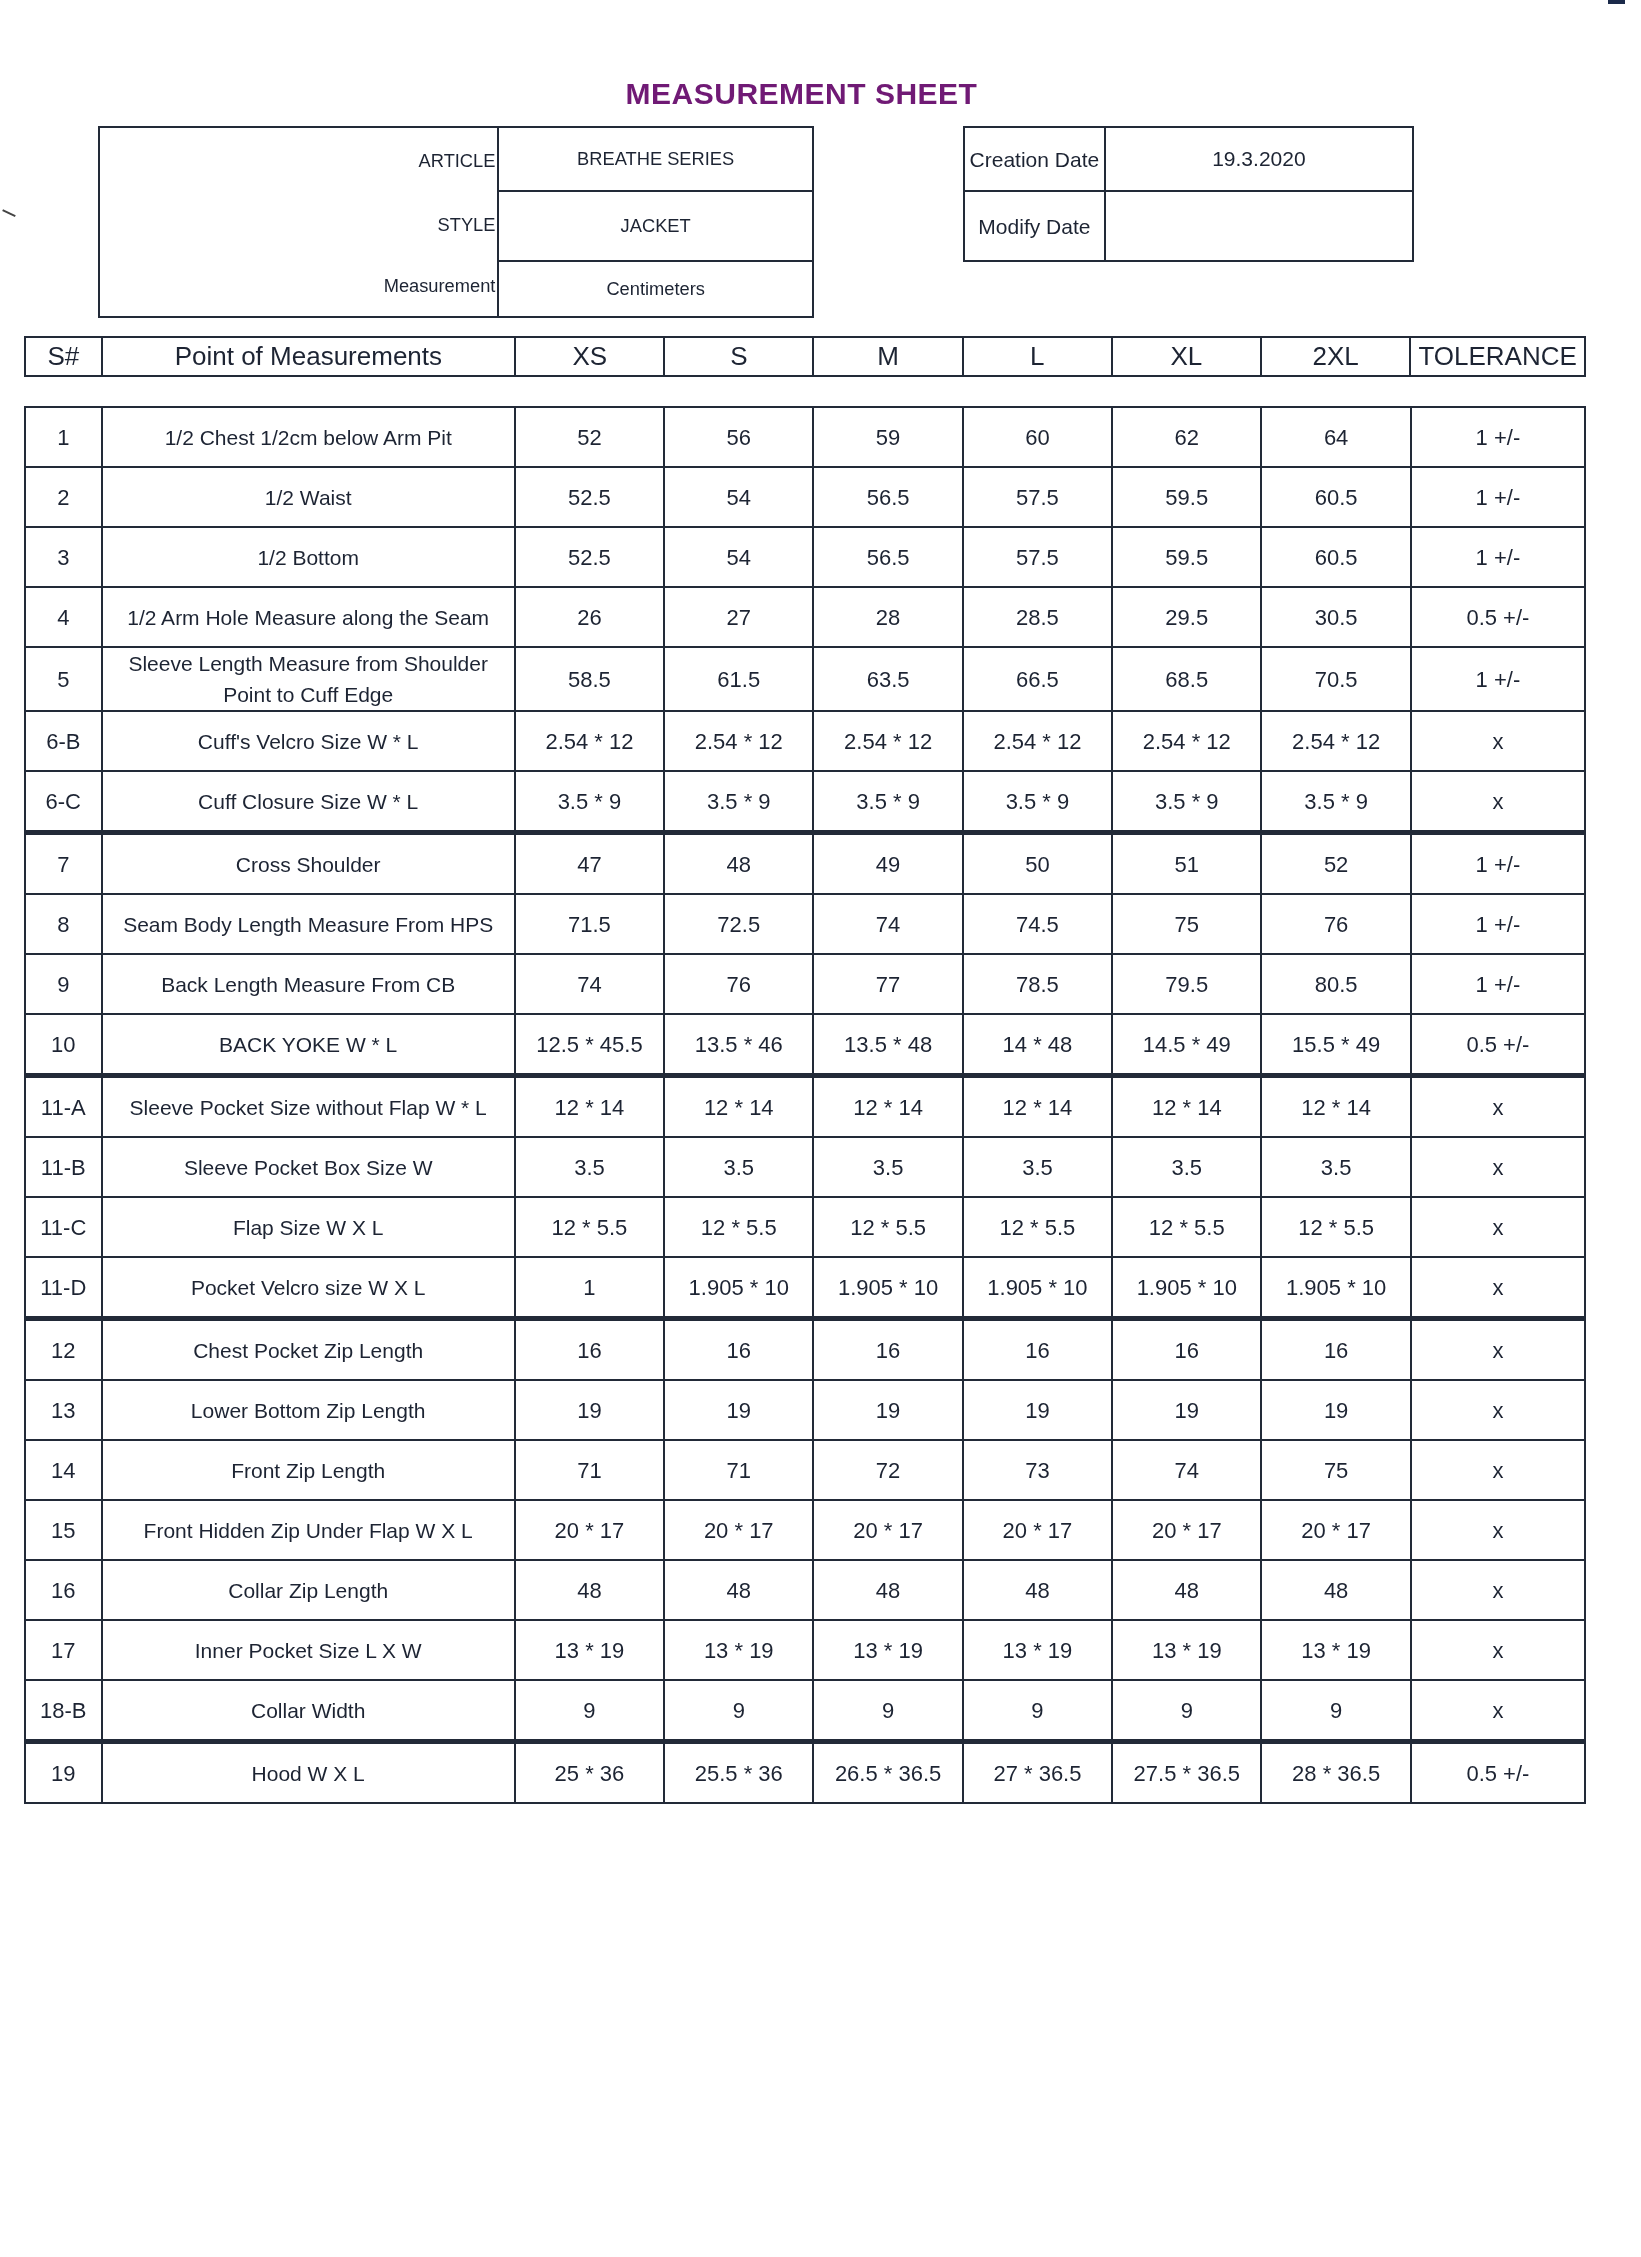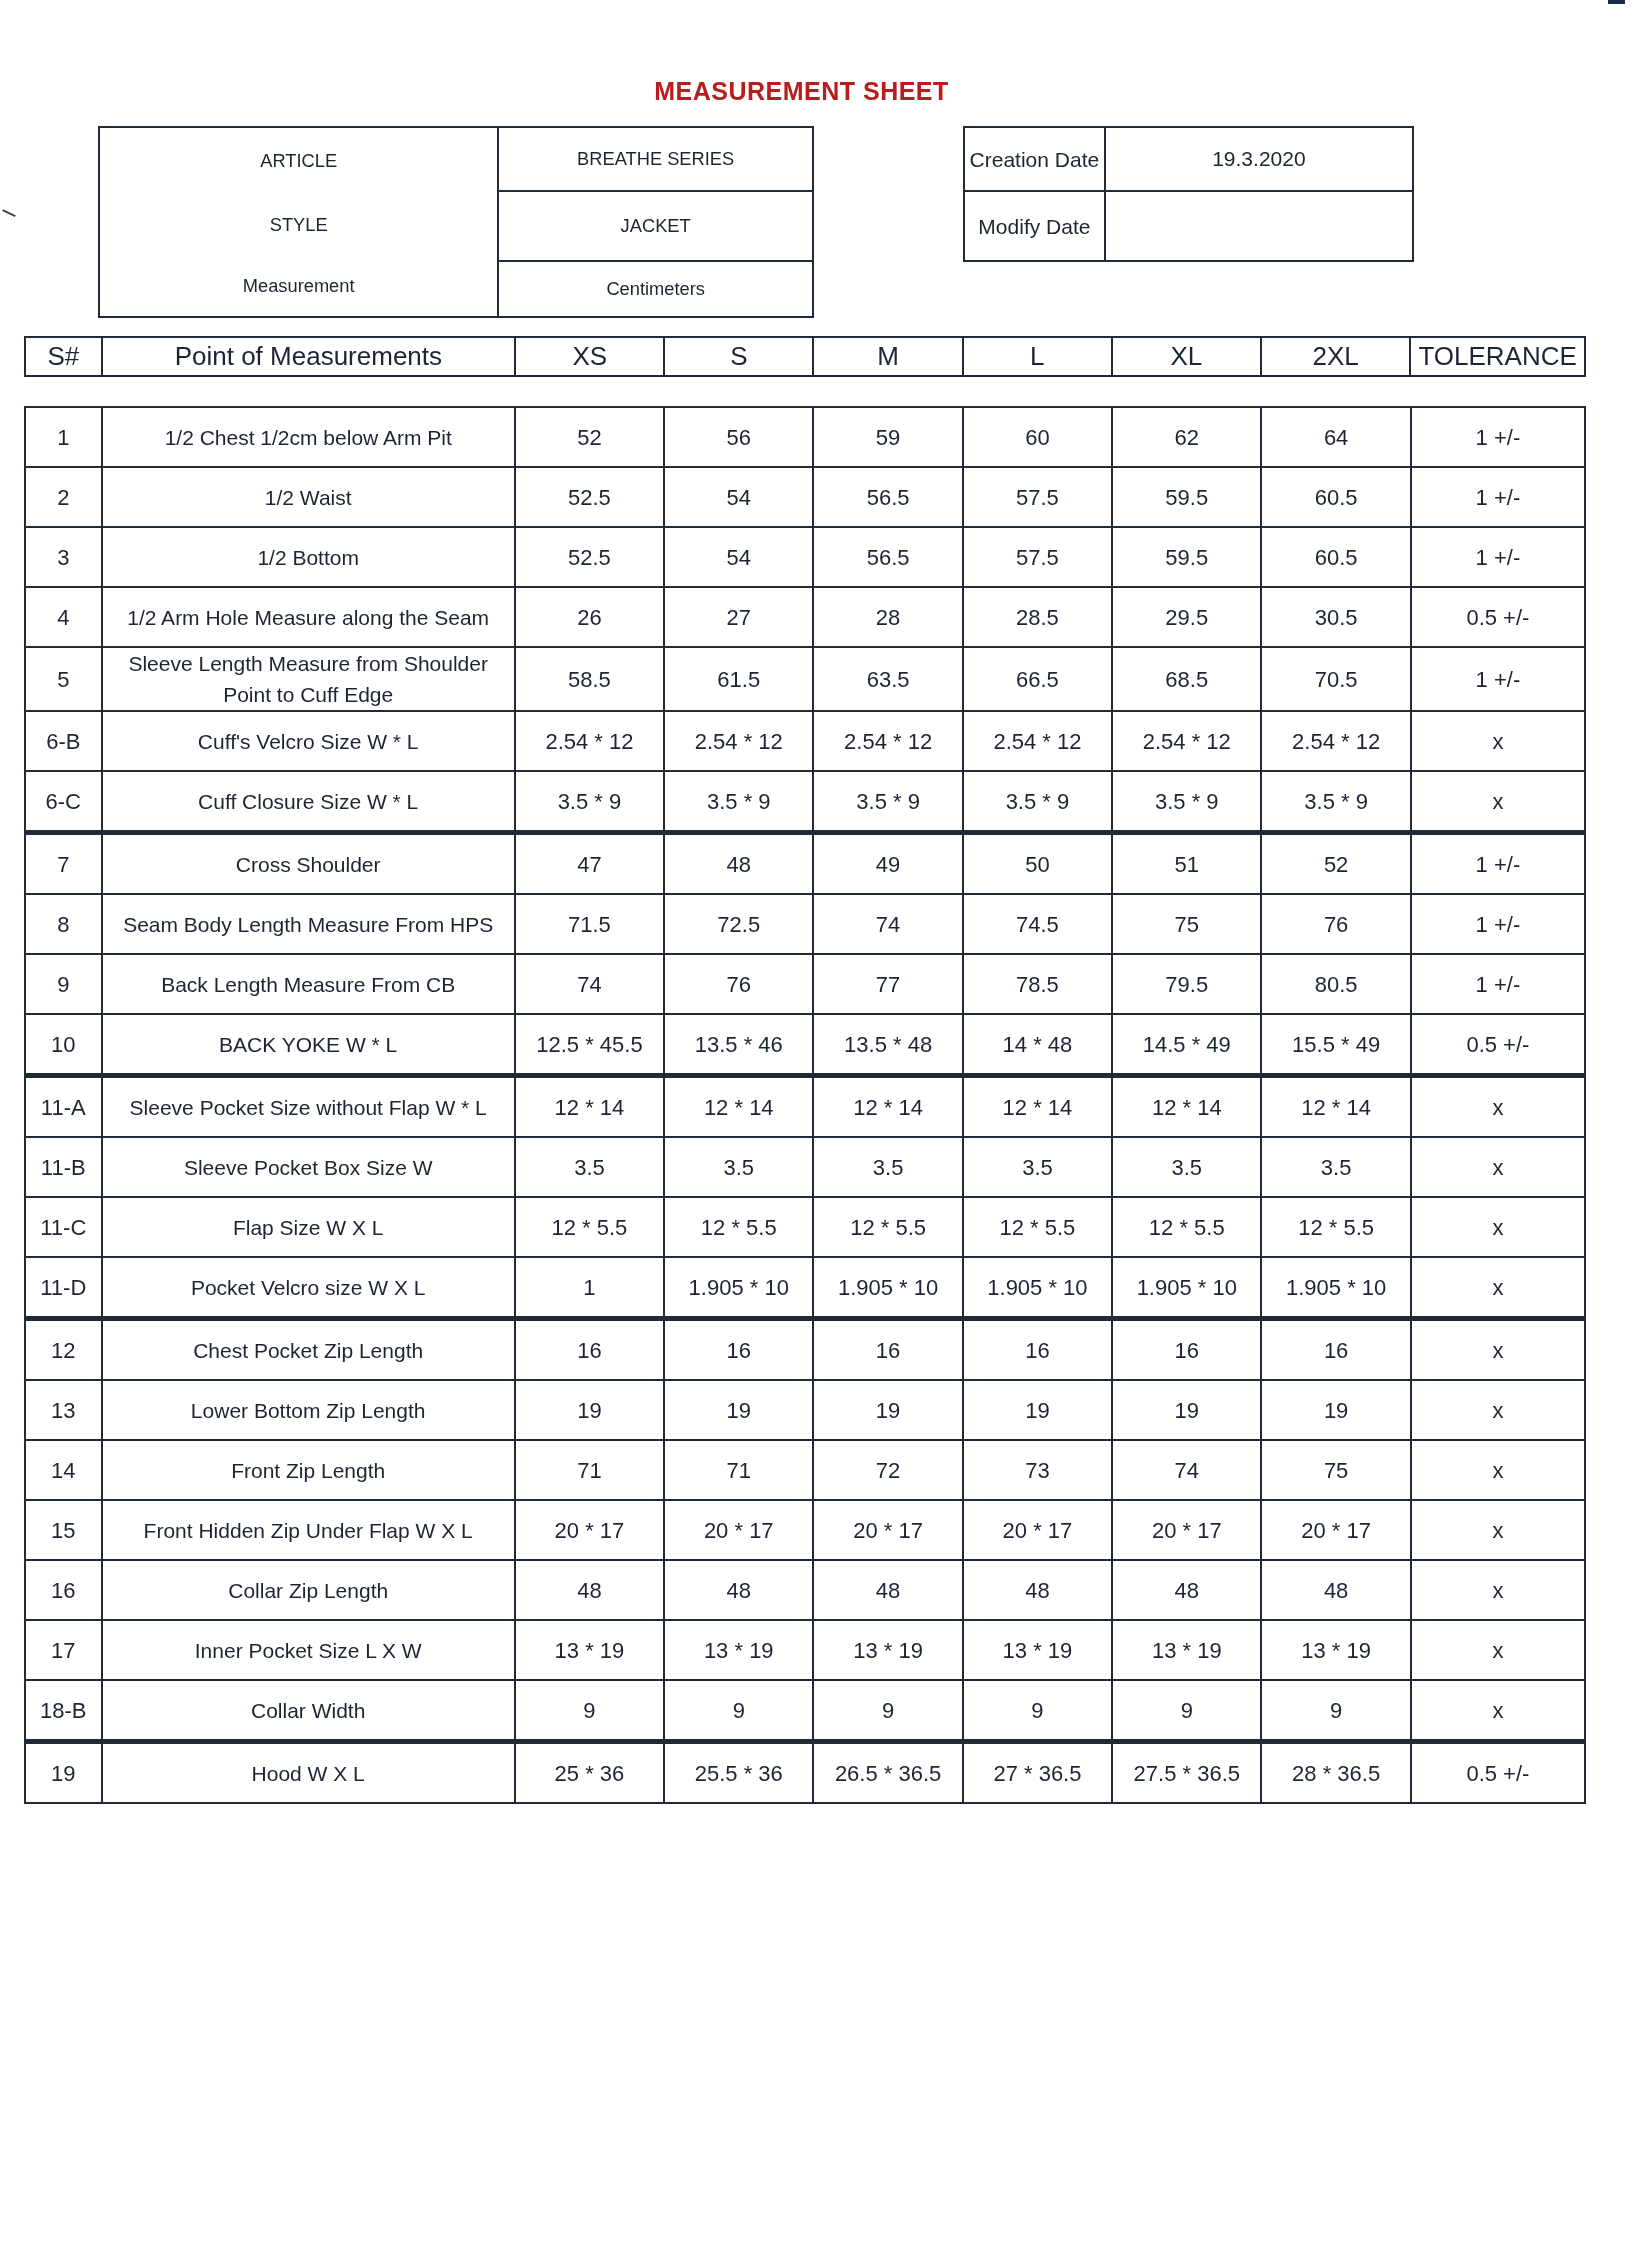--- a/index.html
+++ b/index.html
@@ -1,25 +1,25 @@
 <!DOCTYPE html>
 <html><head>
 <meta charset="utf-8">
 <style>
   html, body { margin:0; padding:0; background:#ffffff; }
   body { width:1641px; height:2257px; position:relative; overflow:hidden;
          font-family:"Liberation Sans", sans-serif; color:#1d2433; }
   .topmark { position:absolute; left:1608px; top:0; width:17.4px; height:3.9px; background:#1b2a4a; }
   .title { position:absolute; left:0; width:1603px; top:77px; text-align:center;
-           font-size:25px; font-weight:bold; letter-spacing:0.5px; color:#b91c1c; }
+           font-size:30px; font-weight:bold; letter-spacing:0.5px; color:#701a75; }
   table { border-collapse:collapse; position:absolute; }
   td { border:2.9px solid #222a38; text-align:center; vertical-align:middle; padding:0 1.9px; }
   .info { left:98px; top:126px; width:716px; }
   .info td { font-size:18.3px; }
-  .info td.lab { width:381px; border-right:1.9px solid #222a38; }
+  .info td.lab { width:381px; border-right:1.9px solid #222a38;text-align:right; }
   .info td.val { width:299px; }
   .dates { left:963px; top:126px; width:451px; }
   .dates td { font-size:21px; }
   .dates td.lab { width:135px; line-height:31px;margin-left:33px; }
   .hdr { left:24px; top:336px; width:1562px; }
   .hdr td { height:37px; font-size:26px; }
   .main { left:24px; top:406px; width:1562px; }
   .main td { height:58px; font-size:22px; line-height:31px; }
   .main td.pom { font-size:21px; }
   .main tr.grp td { border-top:5.8px solid #222a38; }

